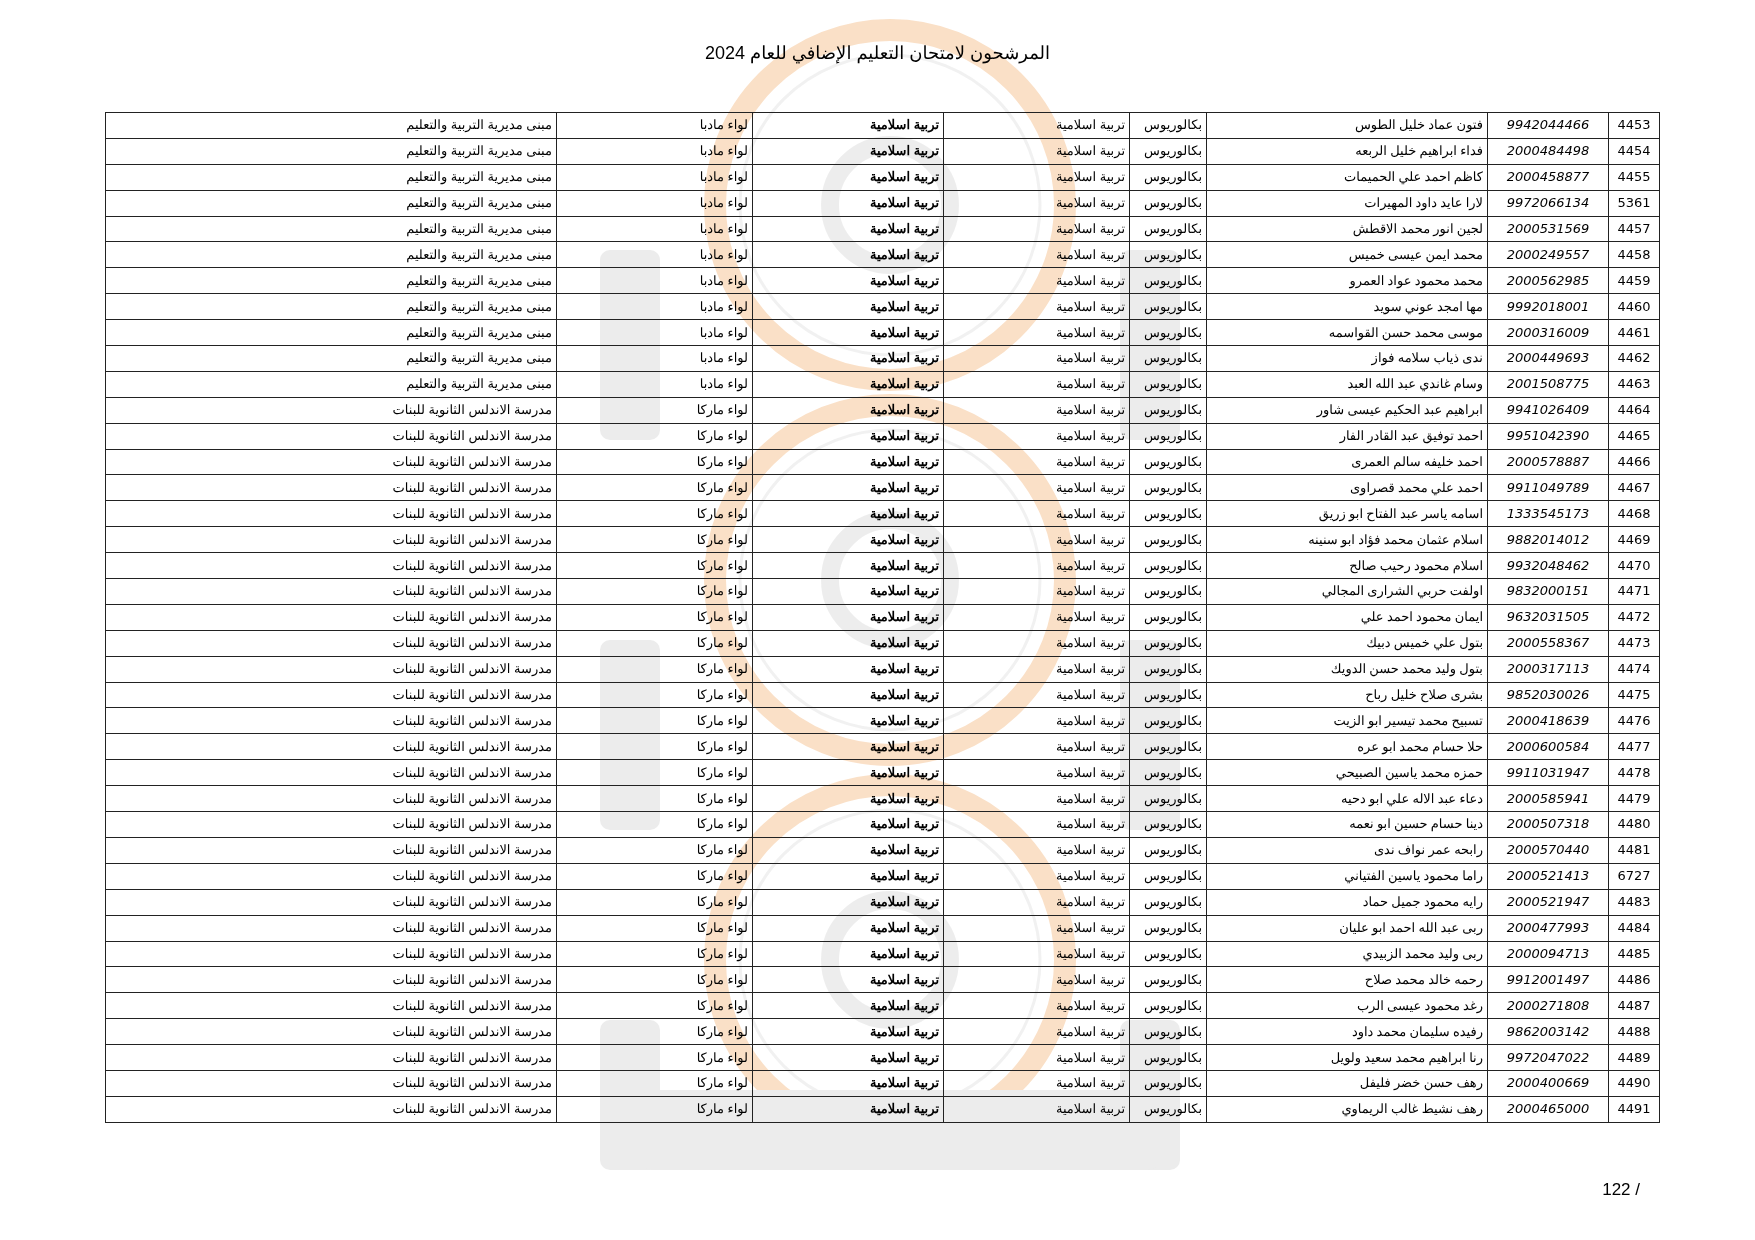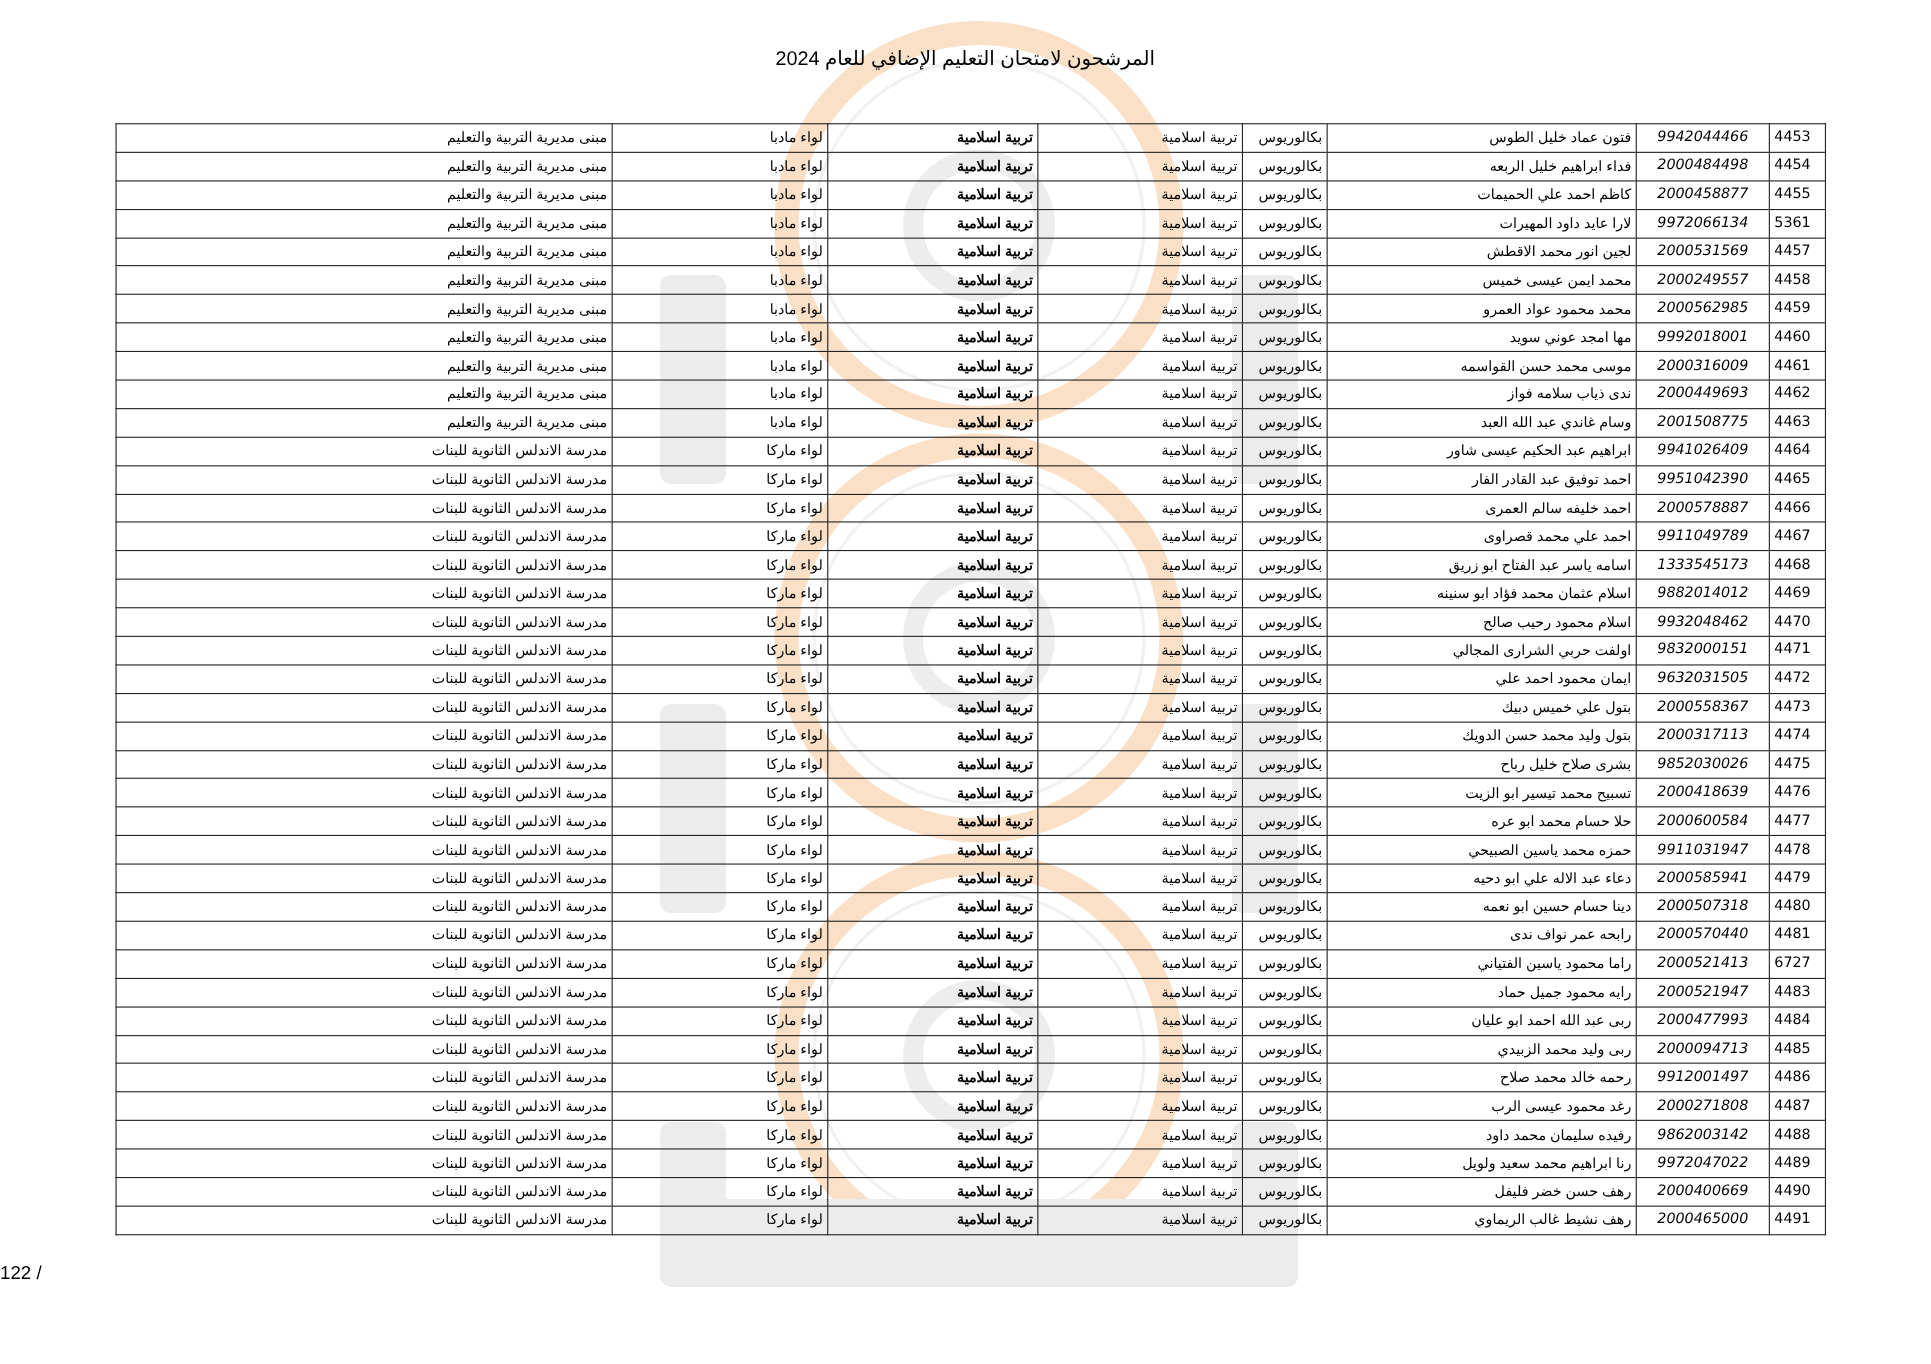--- a/index.html
+++ b/index.html
@@ -1,29 +1,29 @@
 <!DOCTYPE html>
 <html><head>
 <meta charset="utf-8">
 <style>
   html, body { margin: 0; padding: 0; background: #ffffff; }
   body { width: 1755px; height: 1240px; position: relative; overflow: hidden; font-family: "Liberation Sans", sans-serif; color: #000; }
   .watermark { position: absolute; inset: 0; pointer-events: none; z-index: 0; }
   .title { position: absolute; top: 42px; left: 0; width: 1755px; text-align: center; font-size: 18px; direction: rtl; z-index: 2; }
   table.roster { position: absolute; top: 112px; left: 105px; width: 1555px; border-collapse: collapse; direction: rtl; z-index: 2; table-layout: fixed; }
   table.roster td { border: 1px solid #222; height: 24.9px; padding: 0 4px; font-size: 13px; white-space: nowrap; overflow: hidden; line-height: 24px; }
-  td.c-no { width: 42px; text-align: left; font-family: "DejaVu Sans", sans-serif; font-size: 13.5px; }
+  td.c-no { width: 42px; text-align: center; font-family: "DejaVu Sans", sans-serif; font-size: 13.5px; }
   td.c-id { width: 112px; text-align: center; font-family: "DejaVu Sans", sans-serif; font-size: 13.5px; font-style: italic; }
-  td.c-name { width: 272px; text-align: right; }
+  td.c-name { width: 272px; text-align: right; font-family: Liberation Serif, serif; }
   td.c-deg { width: 68px; text-align: right; }
   td.c-spec { width: 177px; text-align: right; }
   td.c-subj { width: 182px; text-align: right; font-weight: bold; padding-right: 20px; }
   td.c-dist { width: 187px; text-align: right; }
   td.c-center { text-align: right; }
-  .page-num { position: absolute; top: 1148px; left: 0; width: 1640px; text-align: left; font-size: 17px; z-index: 2; }
+  .page-num { position: absolute; top: 1180px; left: 0; width: 1640px; text-align: right; font-size: 17px; z-index: 2; }
 </style>
 </head>
 <body>
 
 <svg class="watermark" width="1755" height="1240" viewBox="0 0 1755 1240">
   <g opacity="0.55">
     <circle cx="890" cy="205" r="175" fill="none" stroke="#f6c79a" stroke-width="22"></circle>
     <circle cx="890" cy="205" r="150" fill="none" stroke="#e6e6e6" stroke-width="3"></circle>
     <circle cx="890" cy="205" r="60" fill="none" stroke="#e0e0e0" stroke-width="18"></circle>
   </g>

